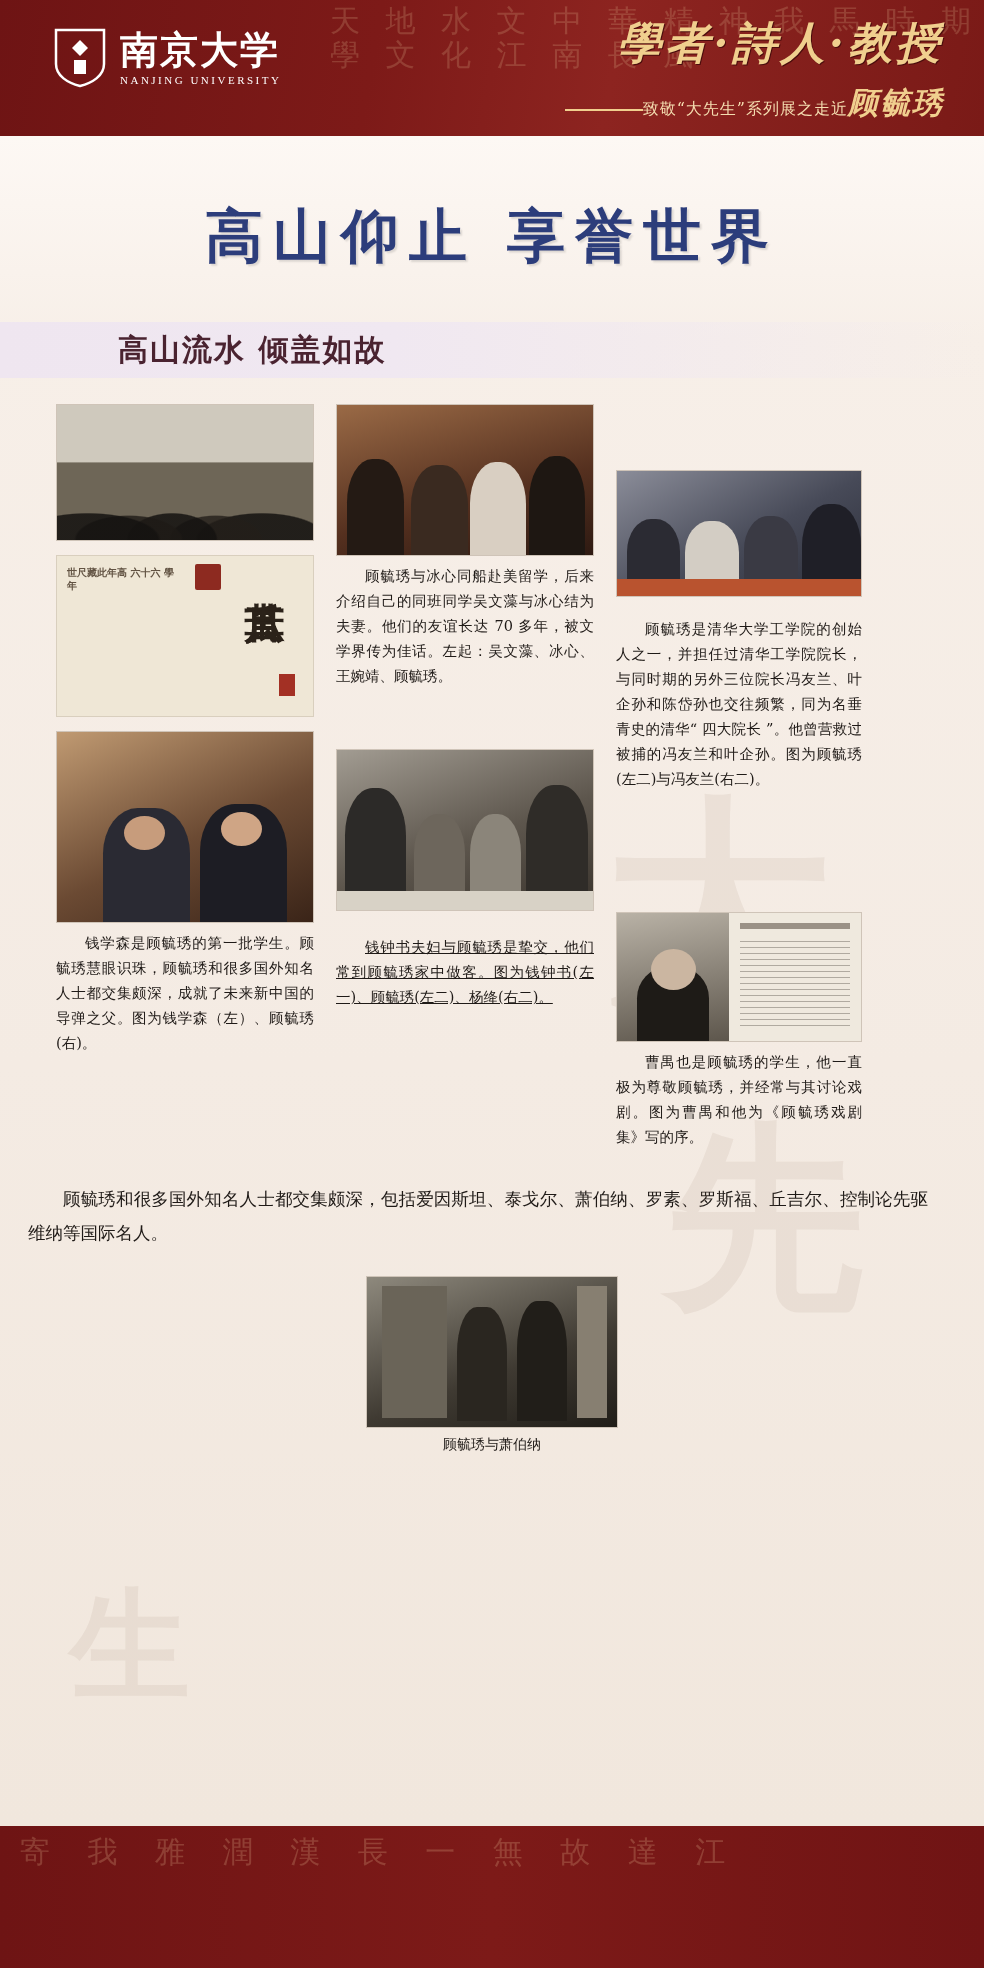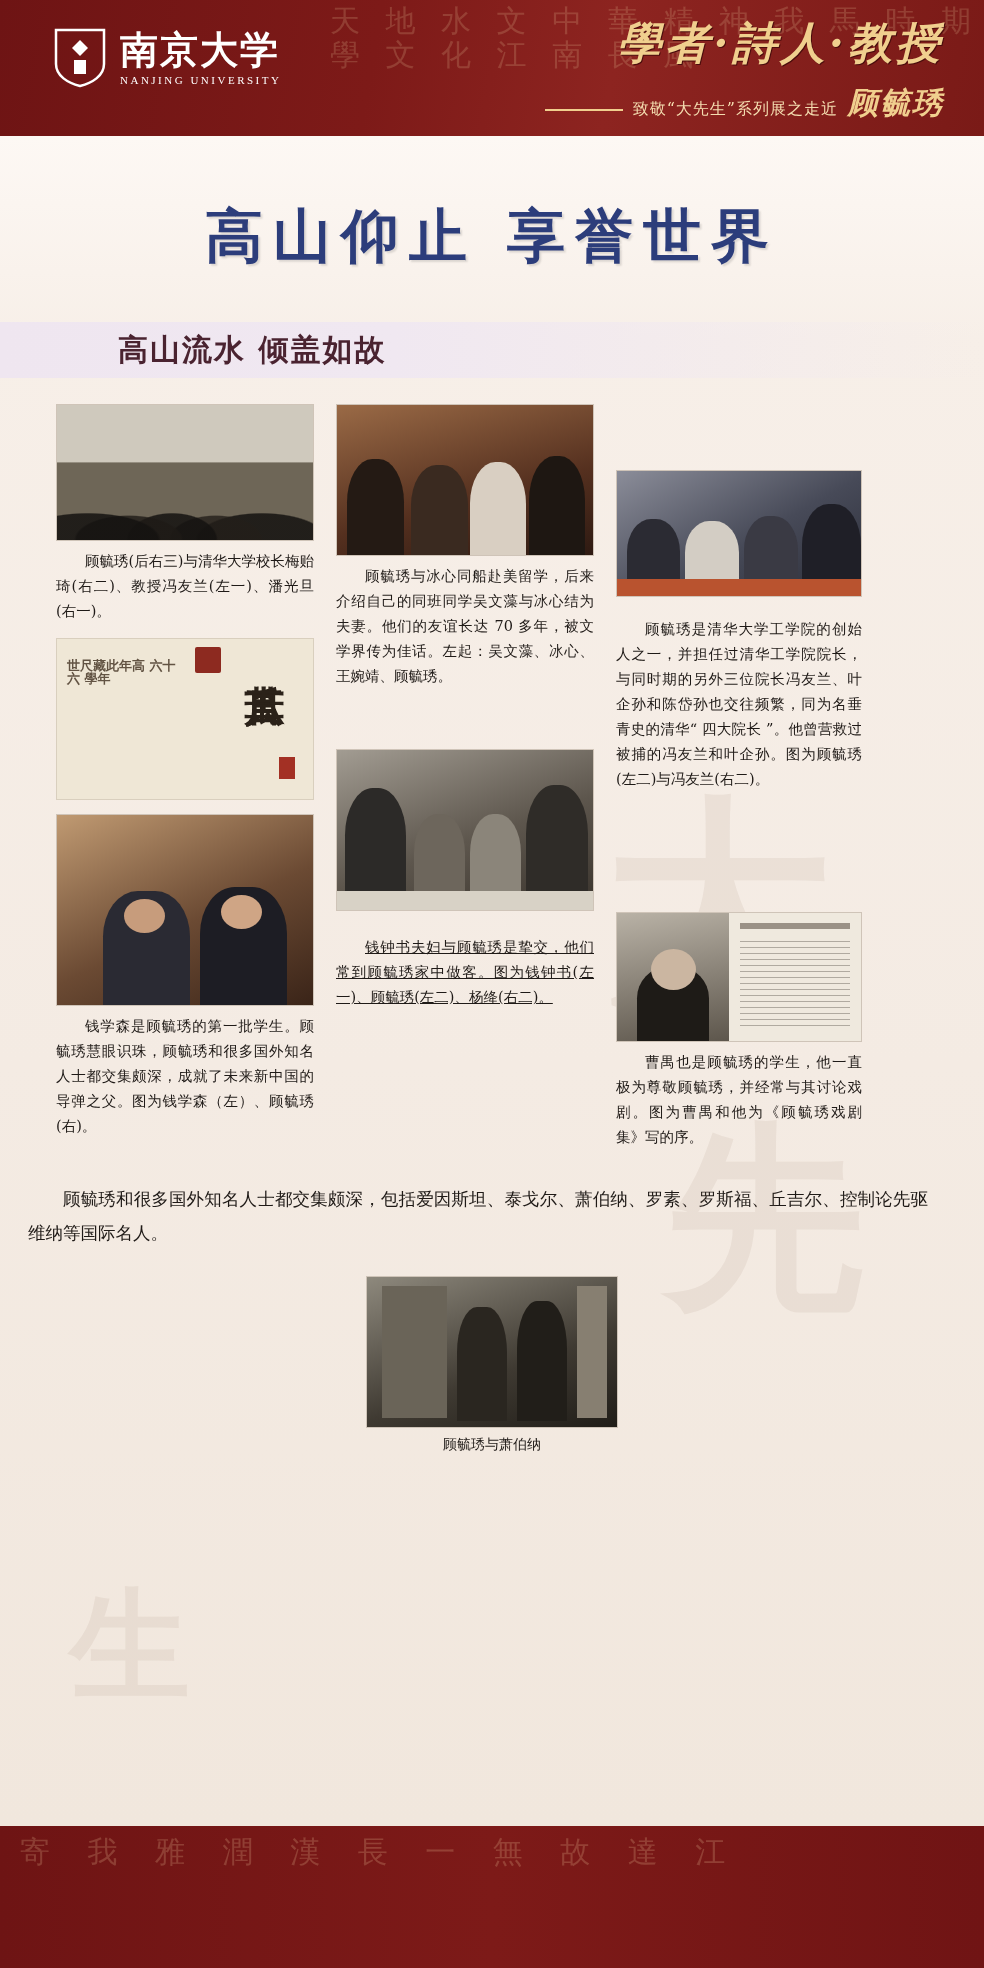--- a/index.html
+++ b/index.html
@@ -76,21 +76,20 @@
     font-size: 44px;
     font-weight: bold;
     letter-spacing: 4px;
     font-style: italic;
     text-shadow: 1px 1px 0 #4a0d0d;
   }
   .header-sub-row {
     display: flex;
     align-items: flex-end;
     justify-content: flex-end;
-    gap: 10px;
     margin-top: 10px;
   }
   .header-sub-line {
     display: inline-block;
     width: 78px;
     height: 2px;
     background: #f0cf8e;
     margin-bottom: 9px;
   }
   .header-sub {
@@ -312,28 +311,27 @@
 
       <div class="col-a">
 
         <div class="block">
           <div class="photo ph-sepia" style="height:135px;">
             <div class="inner">
               <div style="position:absolute;inset:0;background:linear-gradient(180deg,#cfc9bd 0 42%,#6e6657 43% 100%);"></div>
               <div class="fig-people"></div>
             </div>
           </div>
-          <div class="cap indent" style="margin-top:8px;">顾毓琇(后右三)与清华大学校长梅贻琦(右二)、教授冯友兰(左一)、潘光旦(右一)。</div>
         </div>
 
         <div class="block">
           <div class="photo ph-calli" style="height:160px;border:1px solid #d9cfbe;">
             <div class="inner">
               <div class="calli-text" style="right:26px;top:14px;font-size:40px;line-height:44px;writing-mode:vertical-rl;">苦瓜真</div>
-              <div class="calli-text" style="left:10px;top:20px;font-size:13px;line-height:13px;width:110px;color:#4a3a2a;opacity:.85;">世尺藏此年高  六十六 學年</div>
+              <div class="calli-text" style="left:10px;top:10px;font-size:10px;line-height:13px;width:110px;color:#4a3a2a;opacity:.85;">世尺藏此年高  六十六 學年</div>
               <div style="position:absolute;right:18px;bottom:20px;width:16px;height:22px;background:#a33024;"></div>
               <div style="position:absolute;right:92px;top:8px;width:26px;height:26px;background:#8d2a20;border-radius:2px;"></div>
             </div>
           </div>
         </div>
 
         <div class="block">
           <div class="photo ph-room" style="height:190px;">
             <div class="inner">
               <div style="position:absolute;inset:0;background:linear-gradient(155deg,#c09a72,#6b4a33 55%,#3a2418);"></div>

